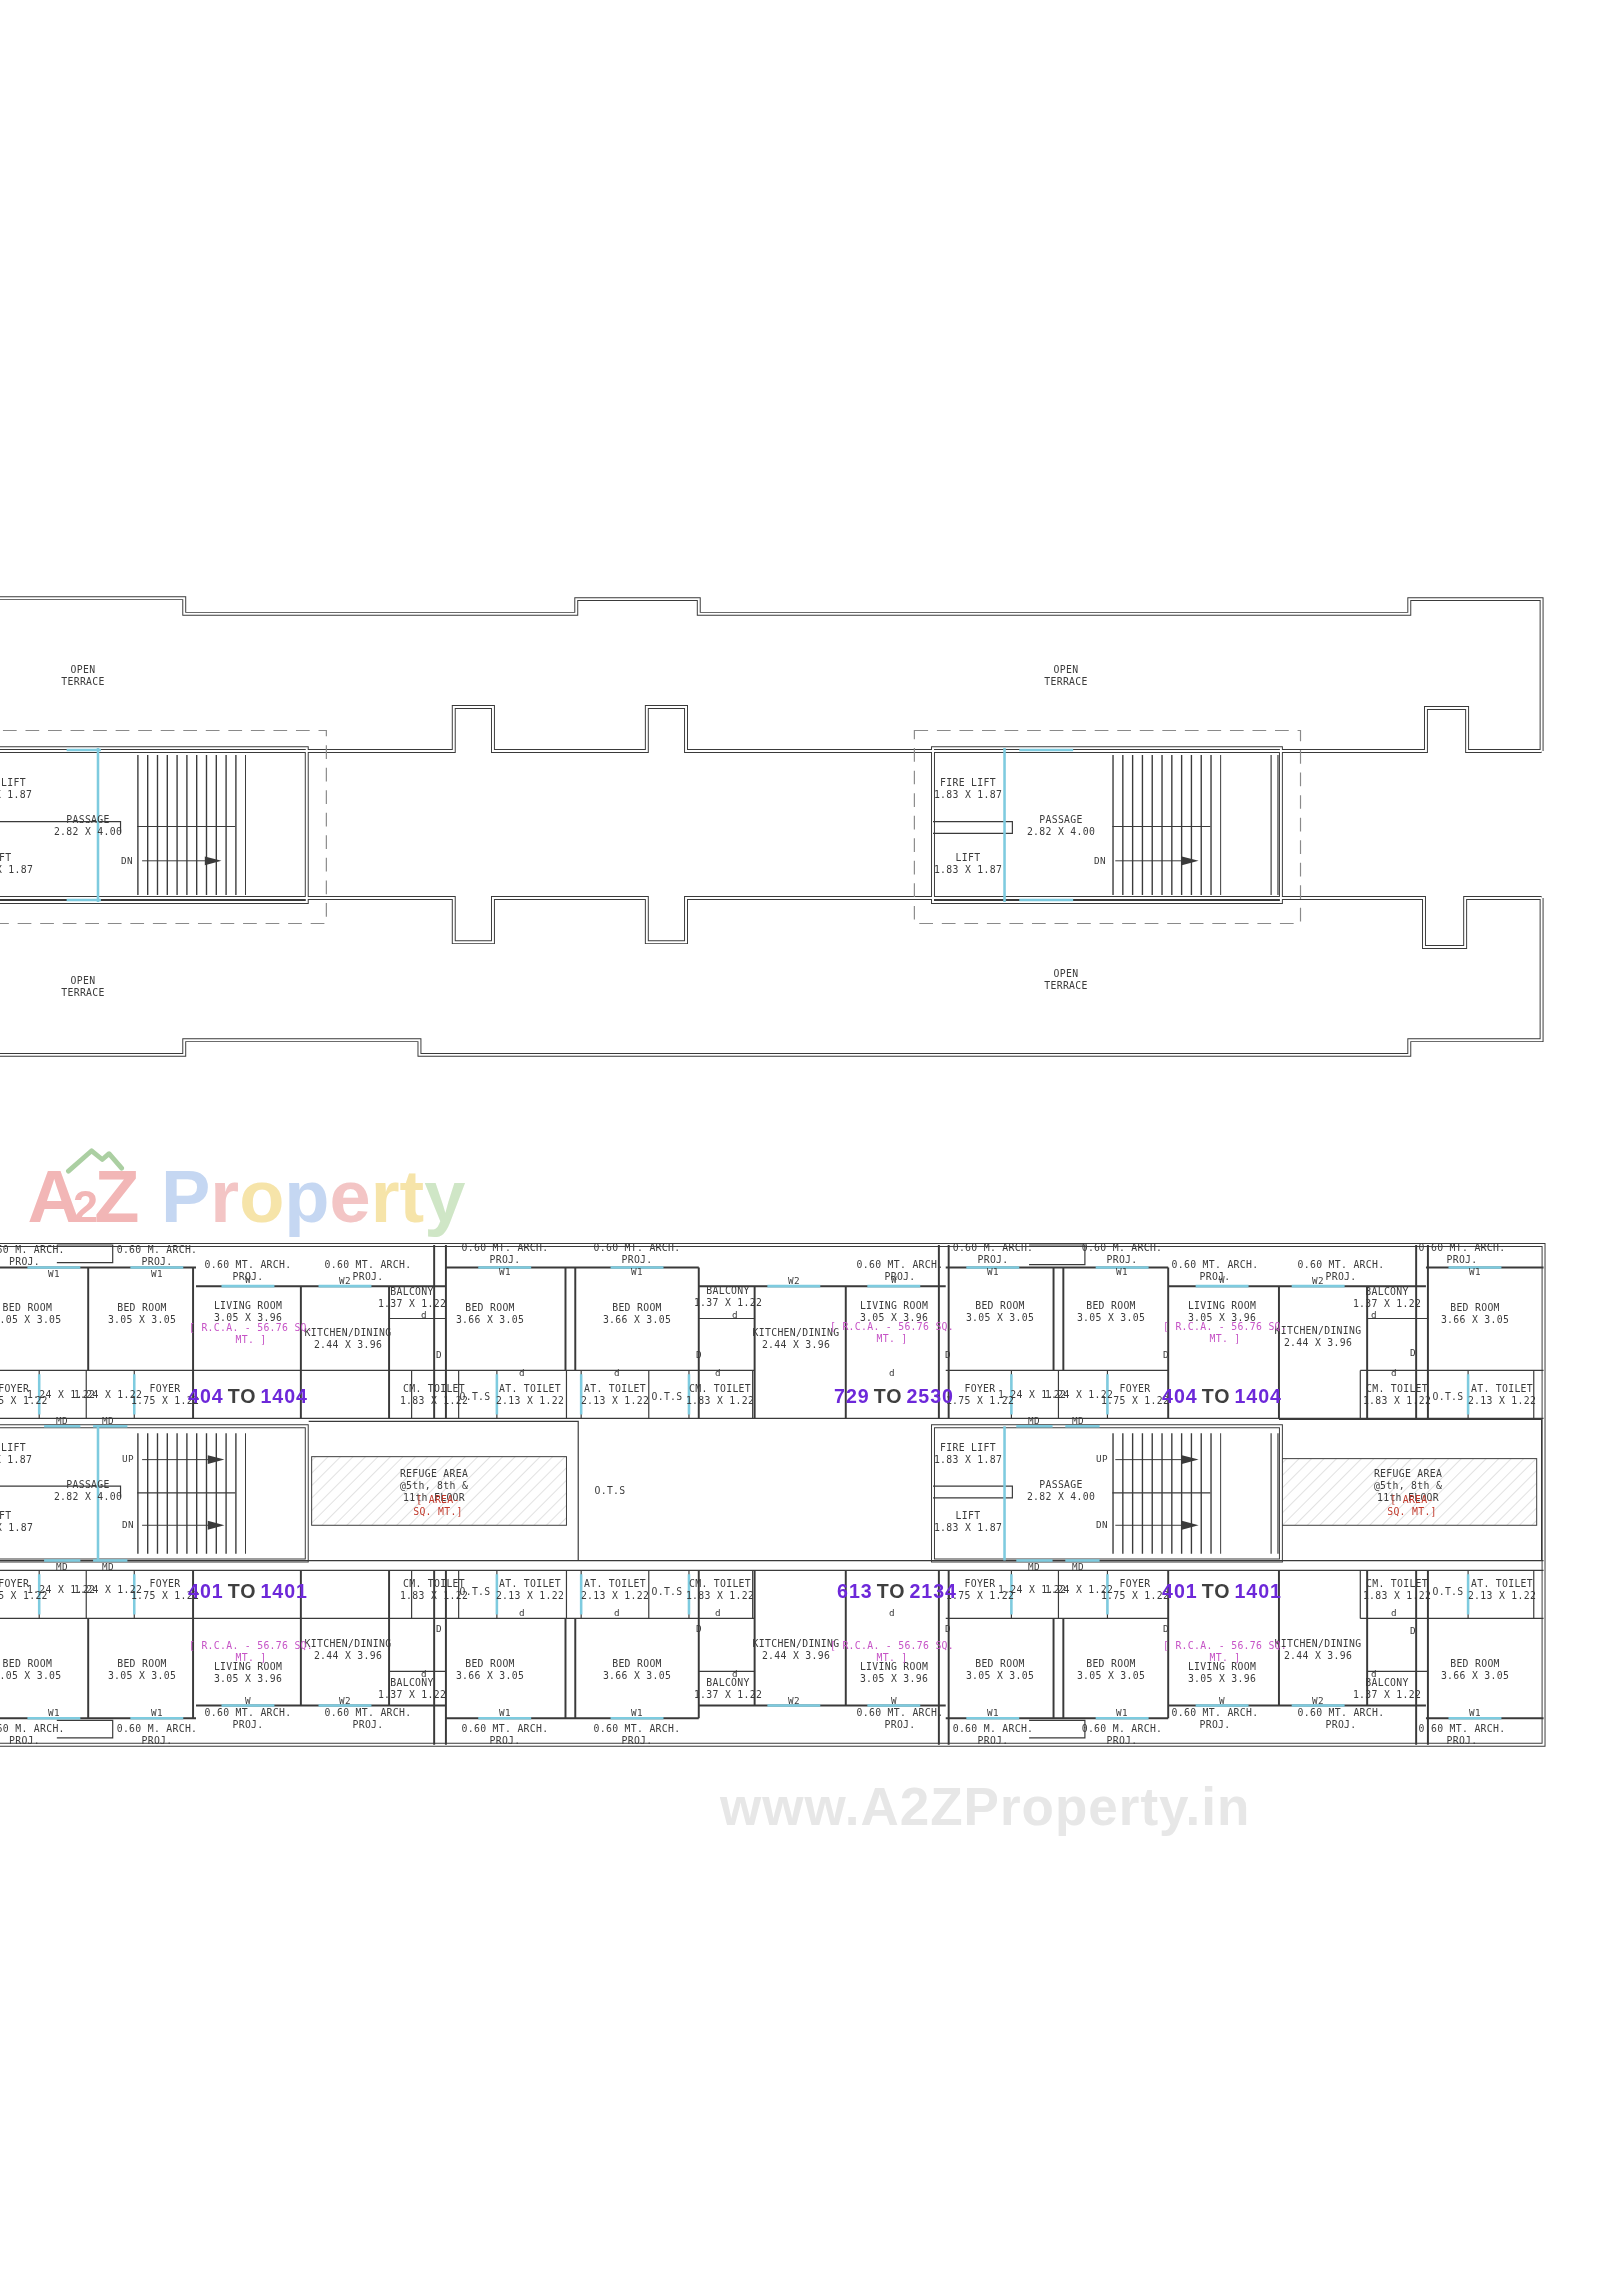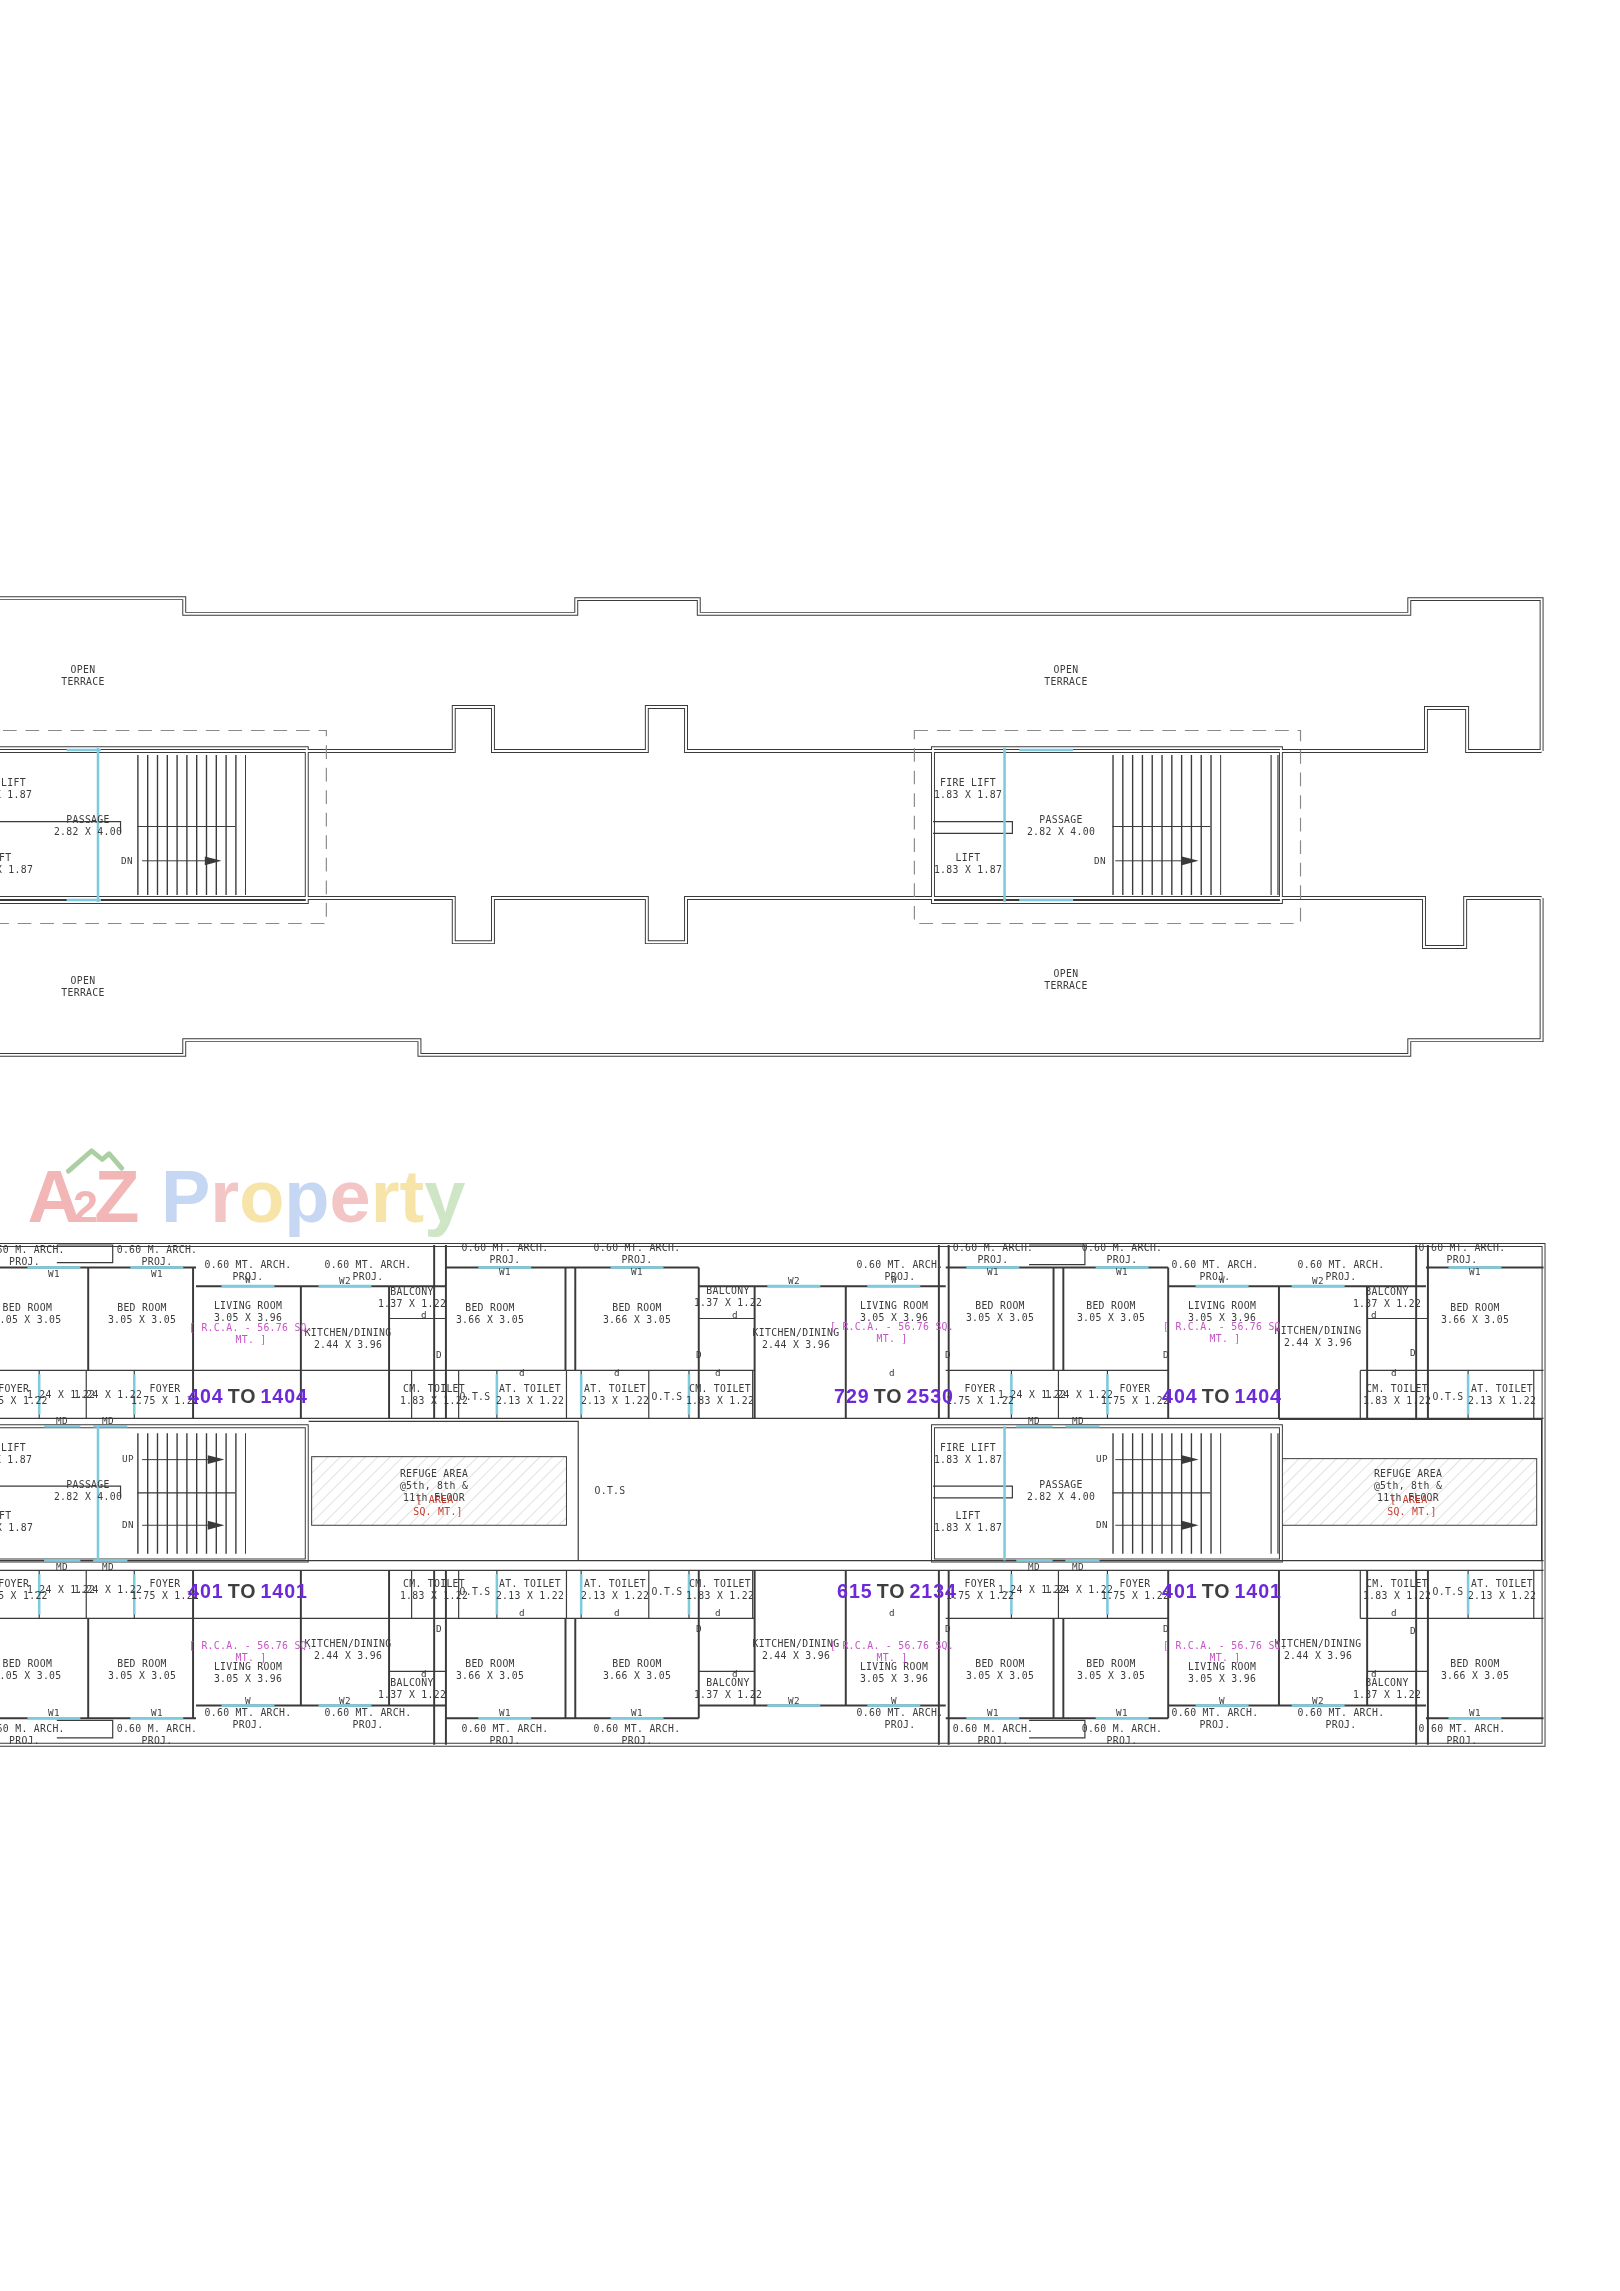--- a/index.html
+++ b/index.html
@@ -128,20 +128,21 @@
       M229,1489 l-17,-4.5 v9 Z M229,1556 l-17,-4.5 v9 Z
       M1223,1489 l-17,-4.5 v9 Z M1223,1556 l-17,-4.5 v9 Z"></path>
   </svg>
 
   <div id="logo">
     <span style="color:#f2b6b6">A</span><span class="l2wrap"><svg width="61" height="29" viewBox="0 0 62 30">
           <path d="M3,27 L27,6 L38,15 L45,9 L58,24" fill="none" stroke="#abcfa2" stroke-width="5" stroke-linecap="round" stroke-linejoin="round"></path>
         </svg><span style="color:#f2b6b6">2</span></span><span style="color:#f2b6b6">Z</span><span class="gap"></span><span id="logo-word"><span style="color: rgb(197, 215, 242);">P</span><span style="color: rgb(243, 197, 197);">r</span><span style="color: rgb(246, 228, 169);">o</span><span style="color: rgb(197, 215, 242);">p</span><span style="color: rgb(243, 197, 197);">e</span><span style="color: rgb(246, 228, 169);">r</span><span style="color: rgb(246, 228, 169);">t</span><span style="color: rgb(207, 230, 198);">y</span></span>
   </div>
 
+  <div id="watermark">www.A2ZProperty.in</div>
 
   <div id="terrace-labels">
       <div class="lbl" style="left: 83px; top: 676px;">OPEN
 TERRACE</div>
       <div class="lbl" style="left: 1066px; top: 676px;">OPEN
 TERRACE</div>
       <div class="lbl" style="left: 83px; top: 987px;">OPEN
 TERRACE</div>
       <div class="lbl" style="left: 1066px; top: 980px;">OPEN
 TERRACE</div>
@@ -425,18 +426,18 @@
       <div class="sm" style="left: 617px; top: 1613px;">d</div>
       <div class="sm" style="left: 718px; top: 1613px;">d</div>
       <div class="sm" style="left: 892px; top: 1613px;">d</div>
       <div class="sm" style="left: 1394px; top: 1613px;">d</div>
     </div>
   <div id="unit-numbers">
       <div class="unit" style="left: 248px; top: 1396px;"><span class="num">404</span><span class="to">TO</span><span class="num">1404</span></div>
       <div class="unit" style="left: 894px; top: 1396px;"><span class="num">729</span><span class="to">TO</span><span class="num">2530</span></div>
       <div class="unit" style="left: 1222px; top: 1396px;"><span class="num">404</span><span class="to">TO</span><span class="num">1404</span></div>
       <div class="unit" style="left: 248px; top: 1591px;"><span class="num">401</span><span class="to">TO</span><span class="num">1401</span></div>
-      <div class="unit" style="left: 897px; top: 1591px;"><span class="num">615</span><span class="to">TO</span><span class="num">2134</span></div>
+      <div class="unit" style="left: 897px; top: 1591px;"><span class="num">613</span><span class="to">TO</span><span class="num">2134</span></div>
       <div class="unit" style="left: 1222px; top: 1591px;"><span class="num">401</span><span class="to">TO</span><span class="num">1401</span></div>
     </div>
 
 </div>
 
 
 </body></html>

